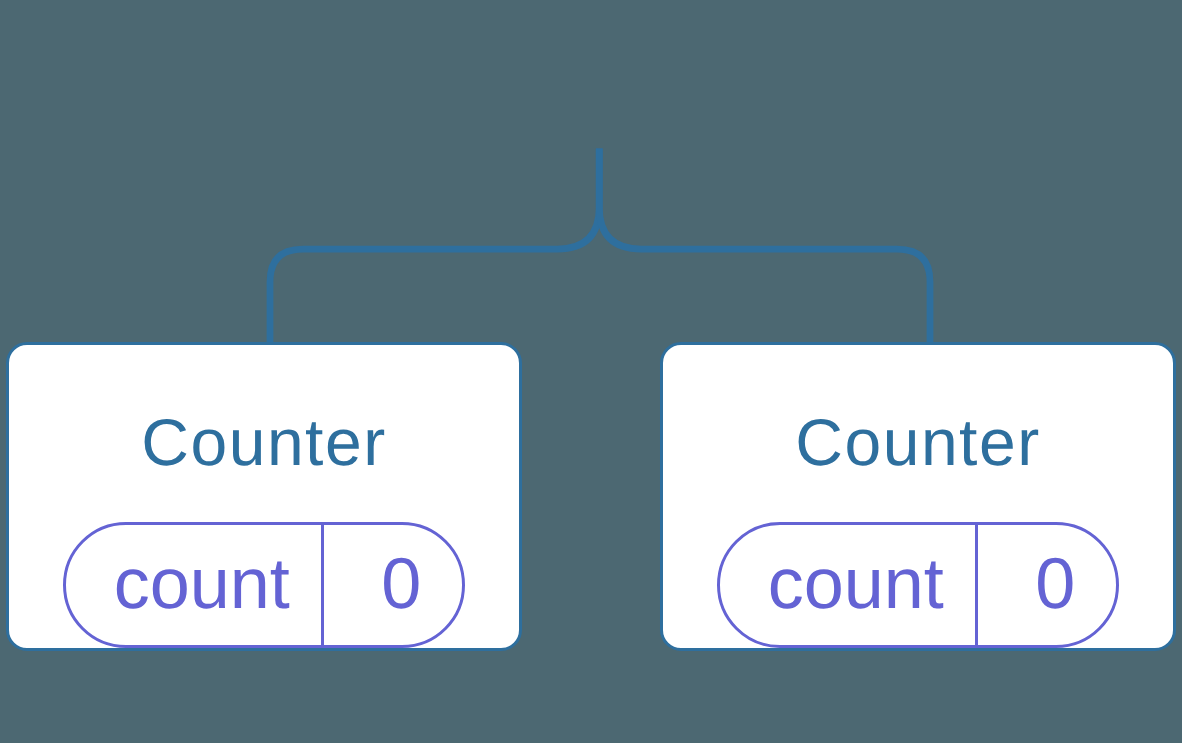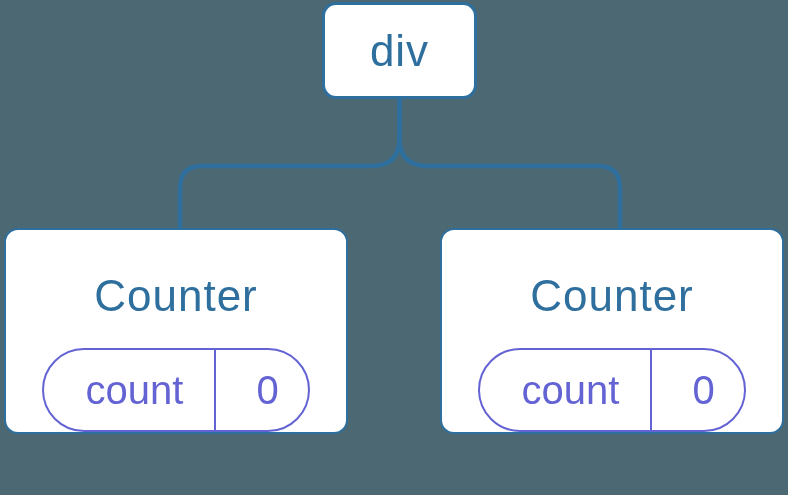--- a/index.html
+++ b/index.html
@@ -89,39 +89,36 @@
   }
   .state-value-section {
     width: 92px;
     border-left: 2px solid #6463d4;
     display: flex;
     align-items: center;
     justify-content: center;
   }
   .state-text {
     color: #6463d4;
-    font-size: 40px;
+    font-size: 48px;
     font-weight: 400;
     line-height: 1;
     margin-left: 11px;
   }
 </style>
 </head>
 <body>
 
 <div class="stage">
 
   <svg class="connector-svg" viewBox="0 0 788 495" xmlns="http://www.w3.org/2000/svg" fill="none">
     <path d="M 399.5 99 V 138 Q 399.5 166 371.5 166 H 202 Q 180 166 180 188 V 229" stroke-width="4.5" fill="none" stroke="#2e6f9e"></path>
     <path d="M 399.5 99 V 138 Q 399.5 166 427.5 166 H 598 Q 620 166 620 188 V 229" stroke-width="4.5" fill="none" stroke="#2e6f9e"></path>
   </svg>
 
-  <div class="node root-node">
-    <span class="root-label">div</span>
-  </div>
 
   <div class="counter-card left">
     <div class="counter-title">Counter</div>
     <div class="state-pill">
       <div class="state-key-section">
         <span class="state-text">count</span>
       </div>
       <div class="state-value-section">
         <span class="state-text">0</span>
       </div>

